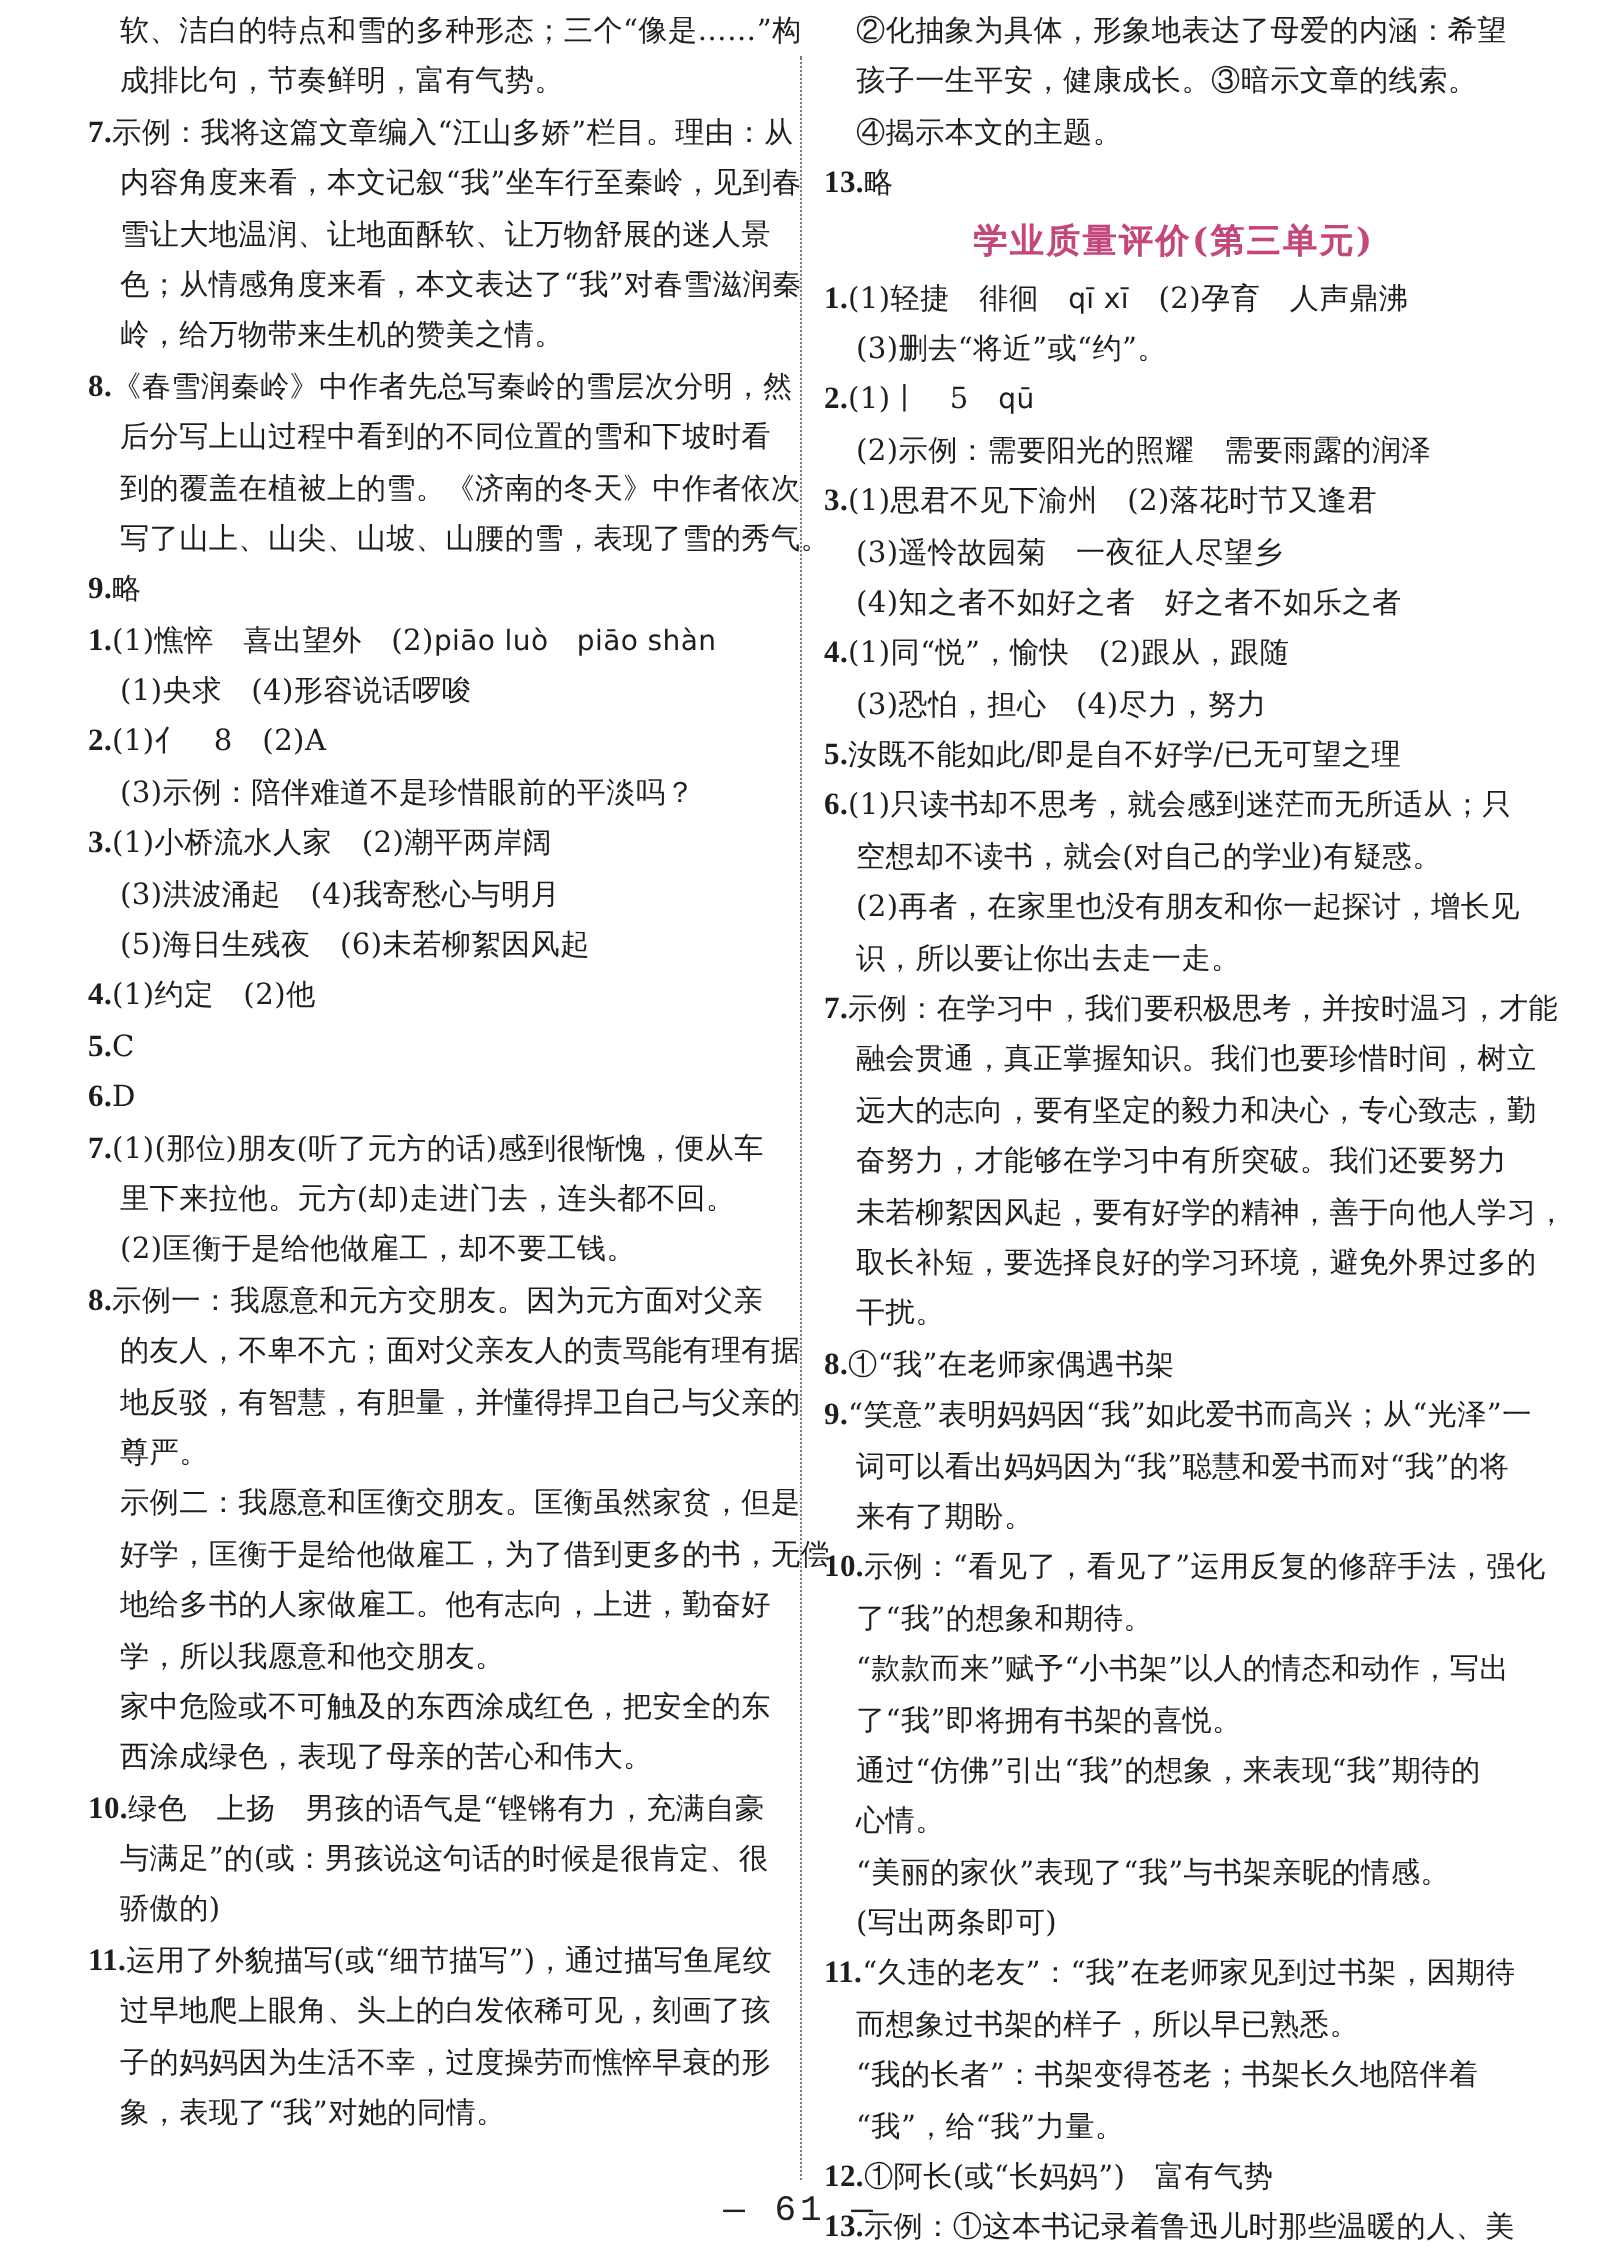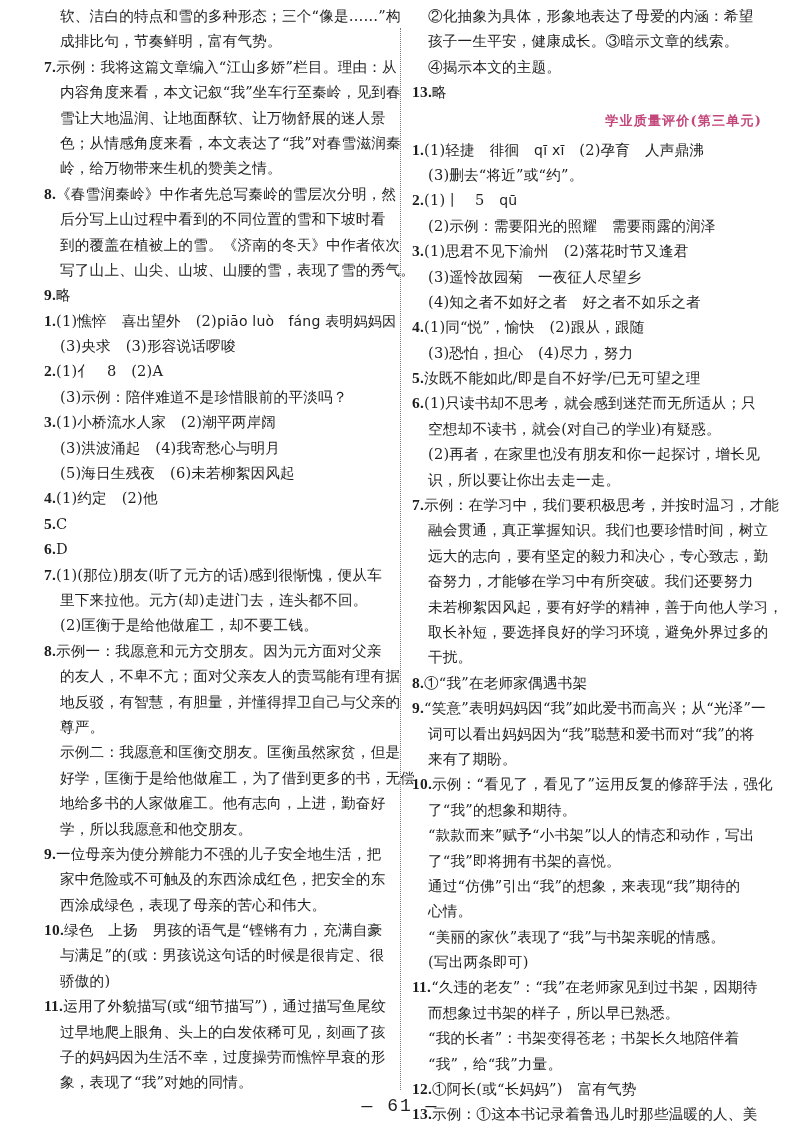--- a/index.html
+++ b/index.html
@@ -7,21 +7,21 @@
          font-family:"DejaVu Serif", "Liberation Serif", serif; color:#1e1e1e; }
   .col { position:absolute; top:4px; }
   .col-left { left:44px; width:344px; }
   .col-right { left:412px; width:350px; }
   .divider { position:absolute; left:400px; top:28px; height:1062px; width:0;
              border-left:1.5px dotted #777; }
   .line { font-size:14.6px; line-height:25.4px; height:25.4px; white-space:nowrap;
           letter-spacing:0.2px; }
   .ind { padding-left:16px; }
   .num { font-weight:bold; font-family:"Liberation Serif", "DejaVu Serif", serif; font-size:15.5px; }
-  .heading { font-size:13px; line-height:32px; height:32px; text-align:right;
+  .heading { font-size:17px; line-height:32px; height:32px; text-align:center;
              letter-spacing:1.2px; font-weight:bold; }
   .heading-left { margin-left:4px; }
   .pinyin { font-family:"DejaVu Sans", "Liberation Sans", sans-serif; font-size:14px; }
   .page-number { position:absolute; left:0; width:800px; top:1096px; text-align:center;
                  font-family:Liberation Mono, monospace; font-size:18px;
                  color:#222; letter-spacing:2px; }
 </style>
 </head>
 <body>
 
@@ -43,22 +43,22 @@
     <div class="line"><span class="num">8.</span><span>《春雪润秦岭》中作者先总写秦岭的雪层次分明，然</span></div>
     <div class="line ind">后分写上山过程中看到的不同位置的雪和下坡时看</div>
     <div class="line ind">到的覆盖在植被上的雪。《济南的冬天》中作者依次</div>
     <div class="line ind">写了山上、山尖、山坡、山腰的雪，表现了雪的秀气。</div>
   </div>
 
   <div class="line"><span class="num">9.</span><span>略</span></div>
 
 
   <div>
-    <div class="line"><span class="num">1.</span><span>(1)憔悴　喜出望外　(2)</span><span class="pinyin">piāo luò　fáng 表明妈妈因</span></div>
-    <div class="line ind">(3)央求　(3)形容说话啰唆</div>
+    <div class="line"><span class="num">1.</span><span>(1)憔悴　喜出望外　(2)</span><span class="pinyin">piāo luò　piāo shàn</span></div>
+    <div class="line ind">(1)央求　(4)形容说话啰唆</div>
   </div>
   <div>
     <div class="line"><span class="num">2.</span><span>(1)亻　8　(2)A</span></div>
     <div class="line ind">(3)示例：陪伴难道不是珍惜眼前的平淡吗？</div>
   </div>
   <div>
     <div class="line"><span class="num">3.</span><span>(1)小桥流水人家　(2)潮平两岸阔</span></div>
     <div class="line ind">(3)洪波涌起　(4)我寄愁心与明月</div>
     <div class="line ind">(5)海日生残夜　(6)未若柳絮因风起</div>
   </div>
@@ -74,21 +74,20 @@
     <div class="line"><span class="num">8.</span><span>示例一：我愿意和元方交朋友。因为元方面对父亲</span></div>
     <div class="line ind">的友人，不卑不亢；面对父亲友人的责骂能有理有据</div>
     <div class="line ind">地反驳，有智慧，有胆量，并懂得捍卫自己与父亲的</div>
     <div class="line ind">尊严。</div>
     <div class="line ind">示例二：我愿意和匡衡交朋友。匡衡虽然家贫，但是</div>
     <div class="line ind">好学，匡衡于是给他做雇工，为了借到更多的书，无偿</div>
     <div class="line ind">地给多书的人家做雇工。他有志向，上进，勤奋好</div>
     <div class="line ind">学，所以我愿意和他交朋友。</div>
   </div>
   <div>
-    <div class="line"><span class="num">9.</span><span>一位母亲为使分辨能力不强的儿子安全地生活，把</span></div>
     <div class="line ind">家中危险或不可触及的东西涂成红色，把安全的东</div>
     <div class="line ind">西涂成绿色，表现了母亲的苦心和伟大。</div>
   </div>
   <div>
     <div class="line"><span class="num">10.</span><span>绿色　上扬　男孩的语气是“铿锵有力，充满自豪</span></div>
     <div class="line ind">与满足”的(或：男孩说这句话的时候是很肯定、很</div>
     <div class="line ind">骄傲的)</div>
   </div>
   <div>
     <div class="line"><span class="num">11.</span><span>运用了外貌描写(或“细节描写”)，通过描写鱼尾纹</span></div>

